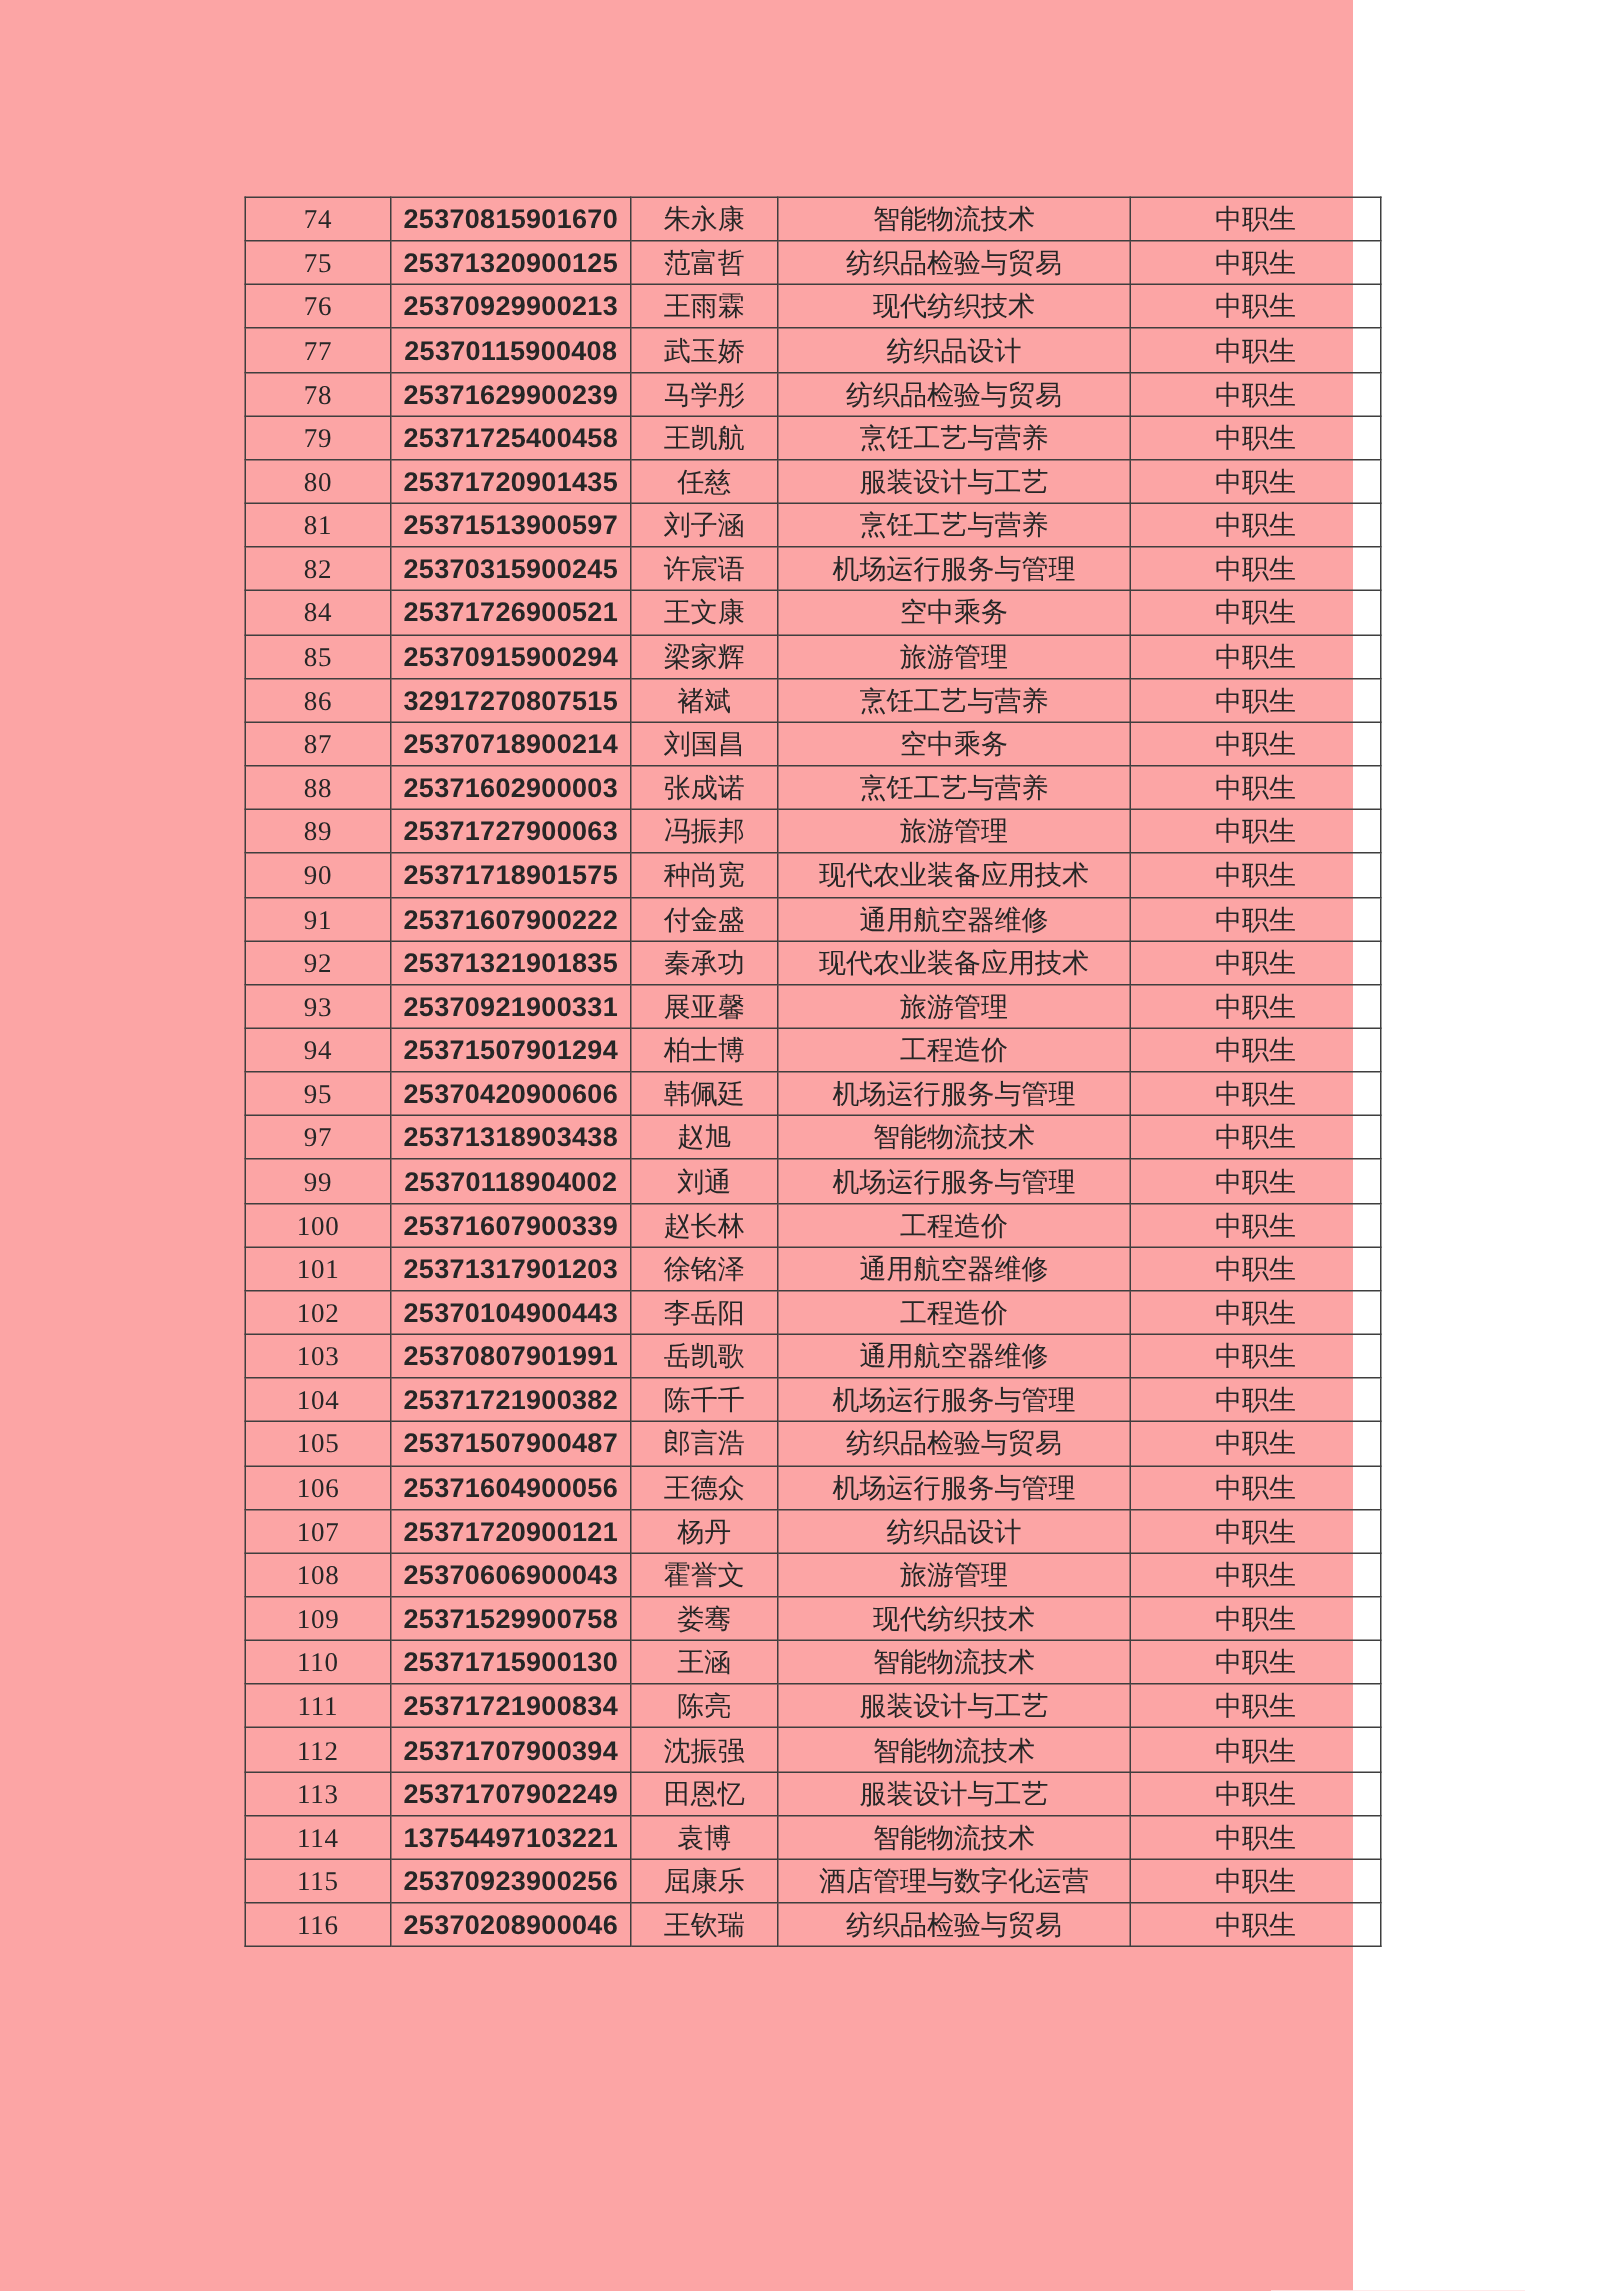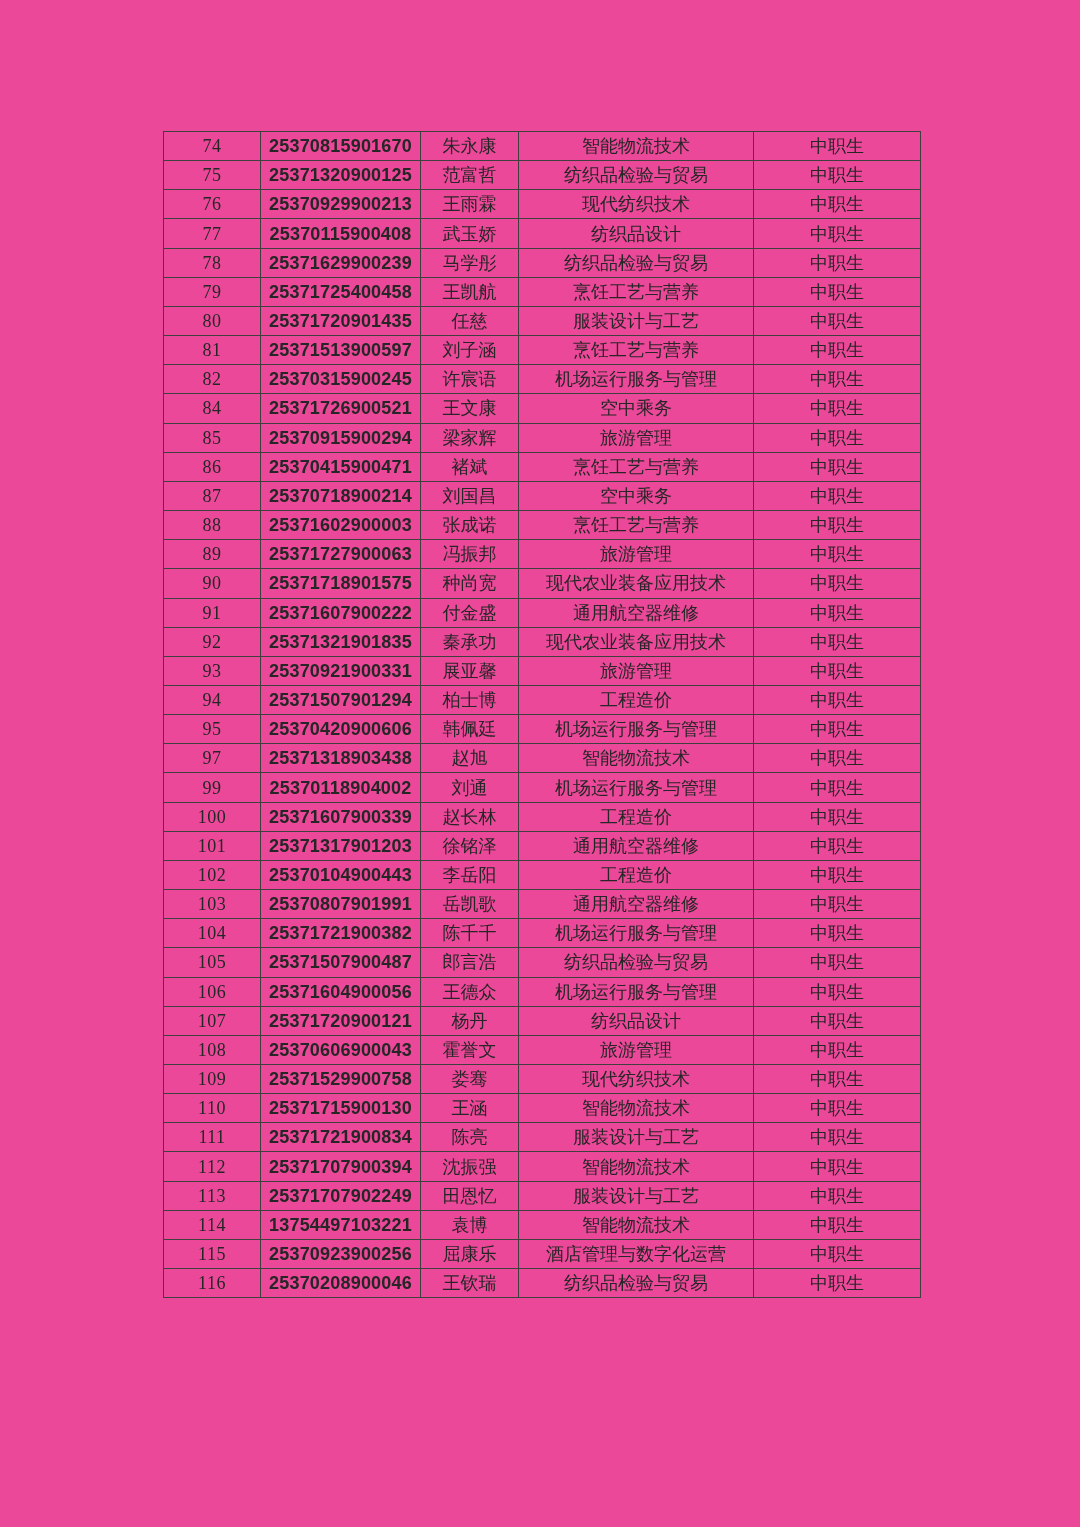--- a/index.html
+++ b/index.html
@@ -7,23 +7,23 @@
   body {
     width: 1080px;
     height: 1527px;
     position: relative;
     font-family: "Liberation Serif", "DejaVu Serif", serif;
     color: #262626;
   }
   .page {
     position: absolute;
     left: 0; top: 0;
-    width: 1080px;
+    width: 902px;
     height: 1527px;
-    background: #ec4899;
+    background: #fca5a5;
   }
   table.roster {
     position: absolute;
     left: 163px;
     top: 131px;
     width: 757px;
     border-collapse: collapse;
     table-layout: fixed;
   }
   table.roster td {
@@ -138,21 +138,21 @@
         </tr>
         <tr>
           <td class="cell-no">85</td>
           <td class="cell-id">25370915900294</td>
           <td class="cell-name">梁家辉</td>
           <td class="cell-major">旅游管理</td>
           <td class="cell-category">中职生</td>
         </tr>
         <tr>
           <td class="cell-no">86</td>
-          <td class="cell-id">25370415900471</td>
+          <td class="cell-id">32917270807515</td>
           <td class="cell-name">褚斌</td>
           <td class="cell-major">烹饪工艺与营养</td>
           <td class="cell-category">中职生</td>
         </tr>
         <tr>
           <td class="cell-no">87</td>
           <td class="cell-id">25370718900214</td>
           <td class="cell-name">刘国昌</td>
           <td class="cell-major">空中乘务</td>
           <td class="cell-category">中职生</td>

